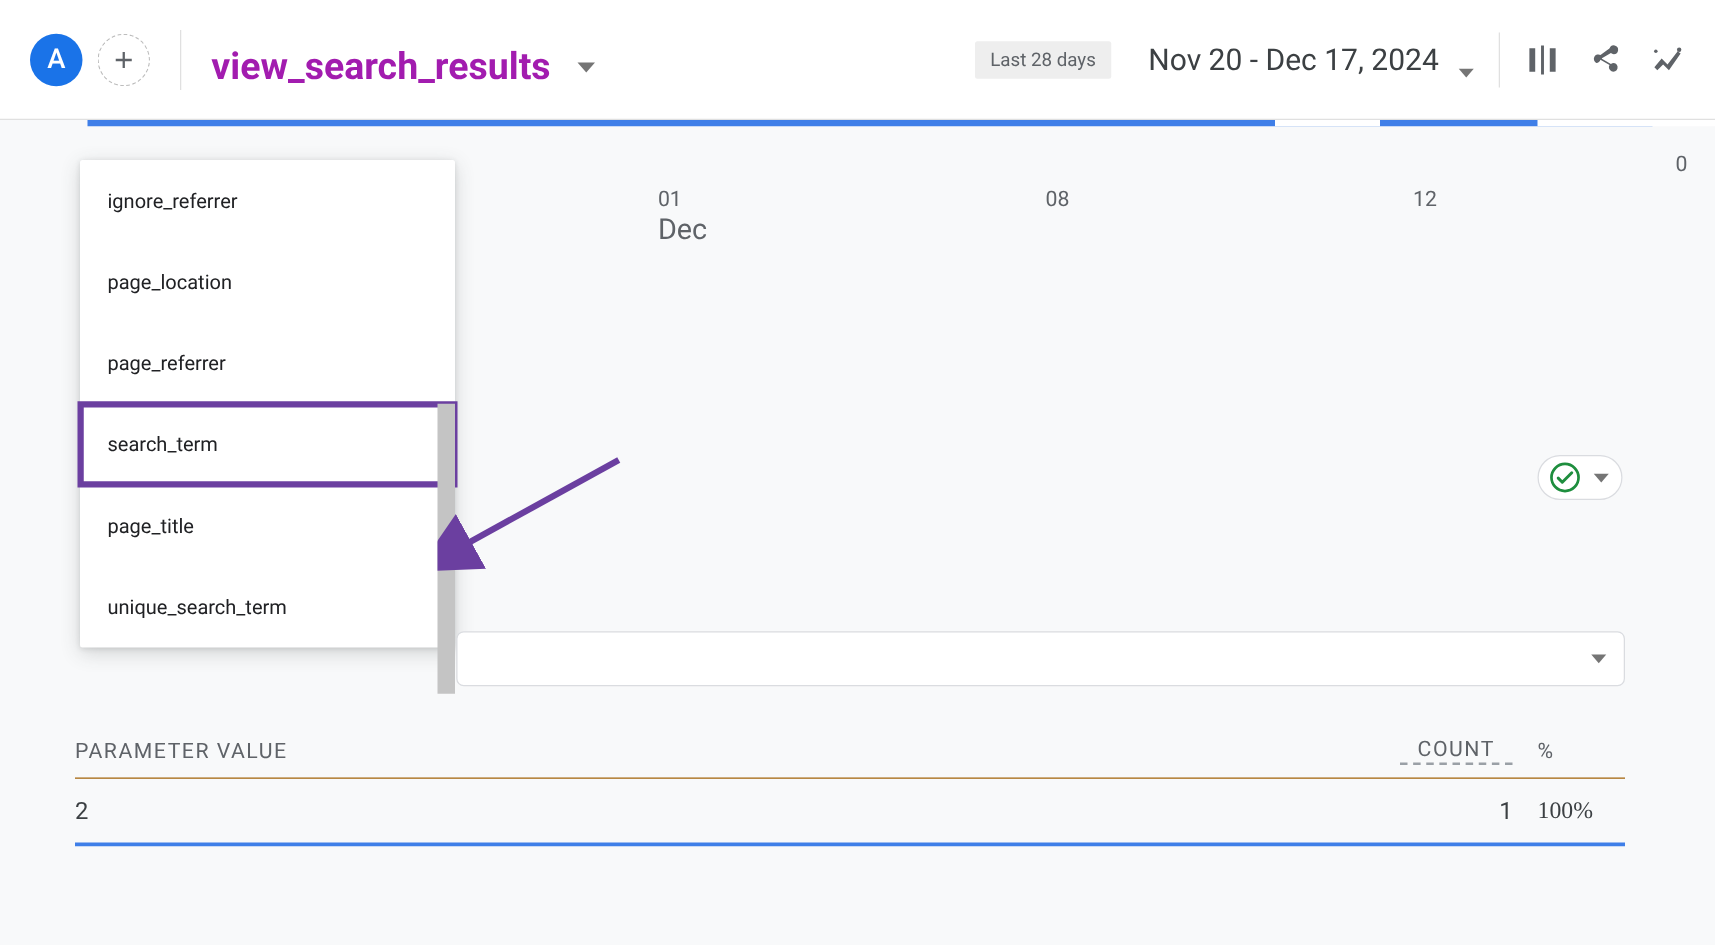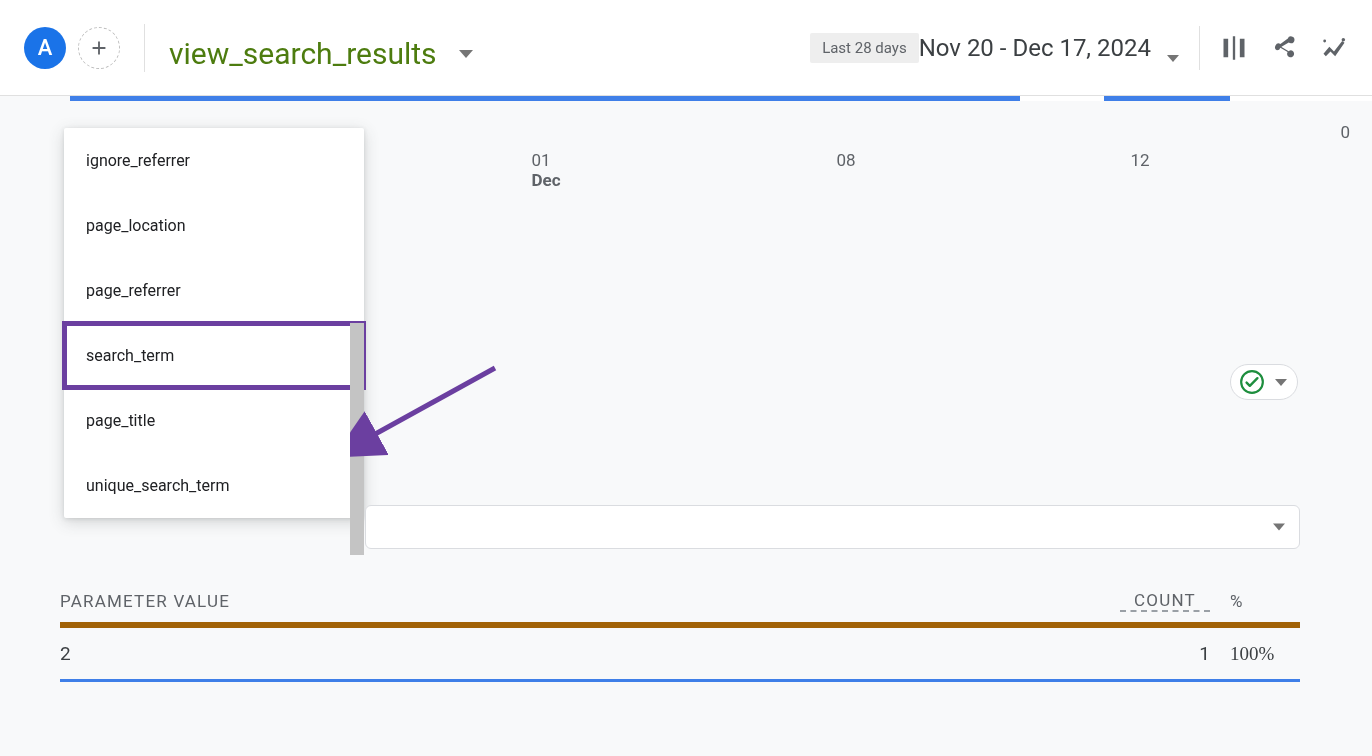--- a/index.html
+++ b/index.html
@@ -35,35 +35,35 @@
   .add-chip {
     width: 42px; height: 42px;
     border: 1px dashed #bdbdbd;
     border-radius: 50%;
     display: flex; align-items: center; justify-content: center;
     color: #5f6368; font-size: 24px;
   }
   .vr { width: 1px; height: 48px; background: #e0e0e0; margin: 0 24px; }
   .page-title {
     font-size: 30px;
-    color: #4d7c0f;
-    font-weight: 400;
+    color: #a21caf;
+    font-weight: 700;
     display: flex;
     align-items: center;
     margin-top: 12px;
   }
   .title-caret {
     margin-left: 22px;
     width: 0; height: 0;
     border-left: 7px solid transparent;
     border-right: 7px solid transparent;
     border-top: 8px solid #757575;
   }
   .spacer { flex: 1; }
-  .date-cluster { display: flex; align-items: center; gap: 0; }
+  .date-cluster { display: flex; align-items: center; gap: 30px; }
   .badge {
     background: #eeeeee;
     color: #5f6368;
     font-size: 15px;
     padding: 6px 12px;
     border-radius: 2px;
   }
   .date-range {
     font-size: 24px;
     color: #3c4043;
@@ -94,21 +94,21 @@
   }
   .chart-gap.right { left: 1160px; width: 200px; }
   .x-axis {
     position: relative;
     height: 40px;
     margin: 0 50px 0 70px;
     color: #5f6368;
     font-size: 17px;
   }
   .tick { position:absolute; top: 6px; transform: translateX(-50%); text-align:left; }
-  .tick .sub { display:block; font-size:17px;font-weight:bold; }
+  .tick .sub { display:block; font-size:23px; }
   .axis-zero { position:absolute; right:-28px; top:-22px; color:#5f6368; font-size:17px;}
 
   
   .dropdown {
     position: absolute;
     left: 64px; top: 128px;
     width: 300px;
     background: #fff;
     box-shadow: 0 4px 16px rgba(60,64,67,0.2), 0 1px 4px rgba(60,64,67,0.15);
     border-radius: 2px;
@@ -170,21 +170,21 @@
   
   .table-wrap {
     position:absolute; left:60px; right:72px; top:590px;
   }
   .thead {
     display:flex; align-items:center;
     color:#5f6368;
     font-size: 17px;
     letter-spacing: 1.2px;
     padding-bottom: 10px;
-    border-bottom: 6px solid #a16207;
+    border-bottom: 1px solid #a16207;
   }
   .thead .col-param { flex:1; }
   .thead .col-count { width: 90px; text-align:center; border-bottom: 2px dashed #9aa0a6; display:inline-block;}
   .thead .col-pct { width: 90px; text-align:left; padding-left: 20px;}
   .trow {
     display:flex; align-items:center;
     font-size: 19px;
     color:#3c4043;
     padding: 14px 0;
     border-bottom: 3px solid #3f7fe8;

